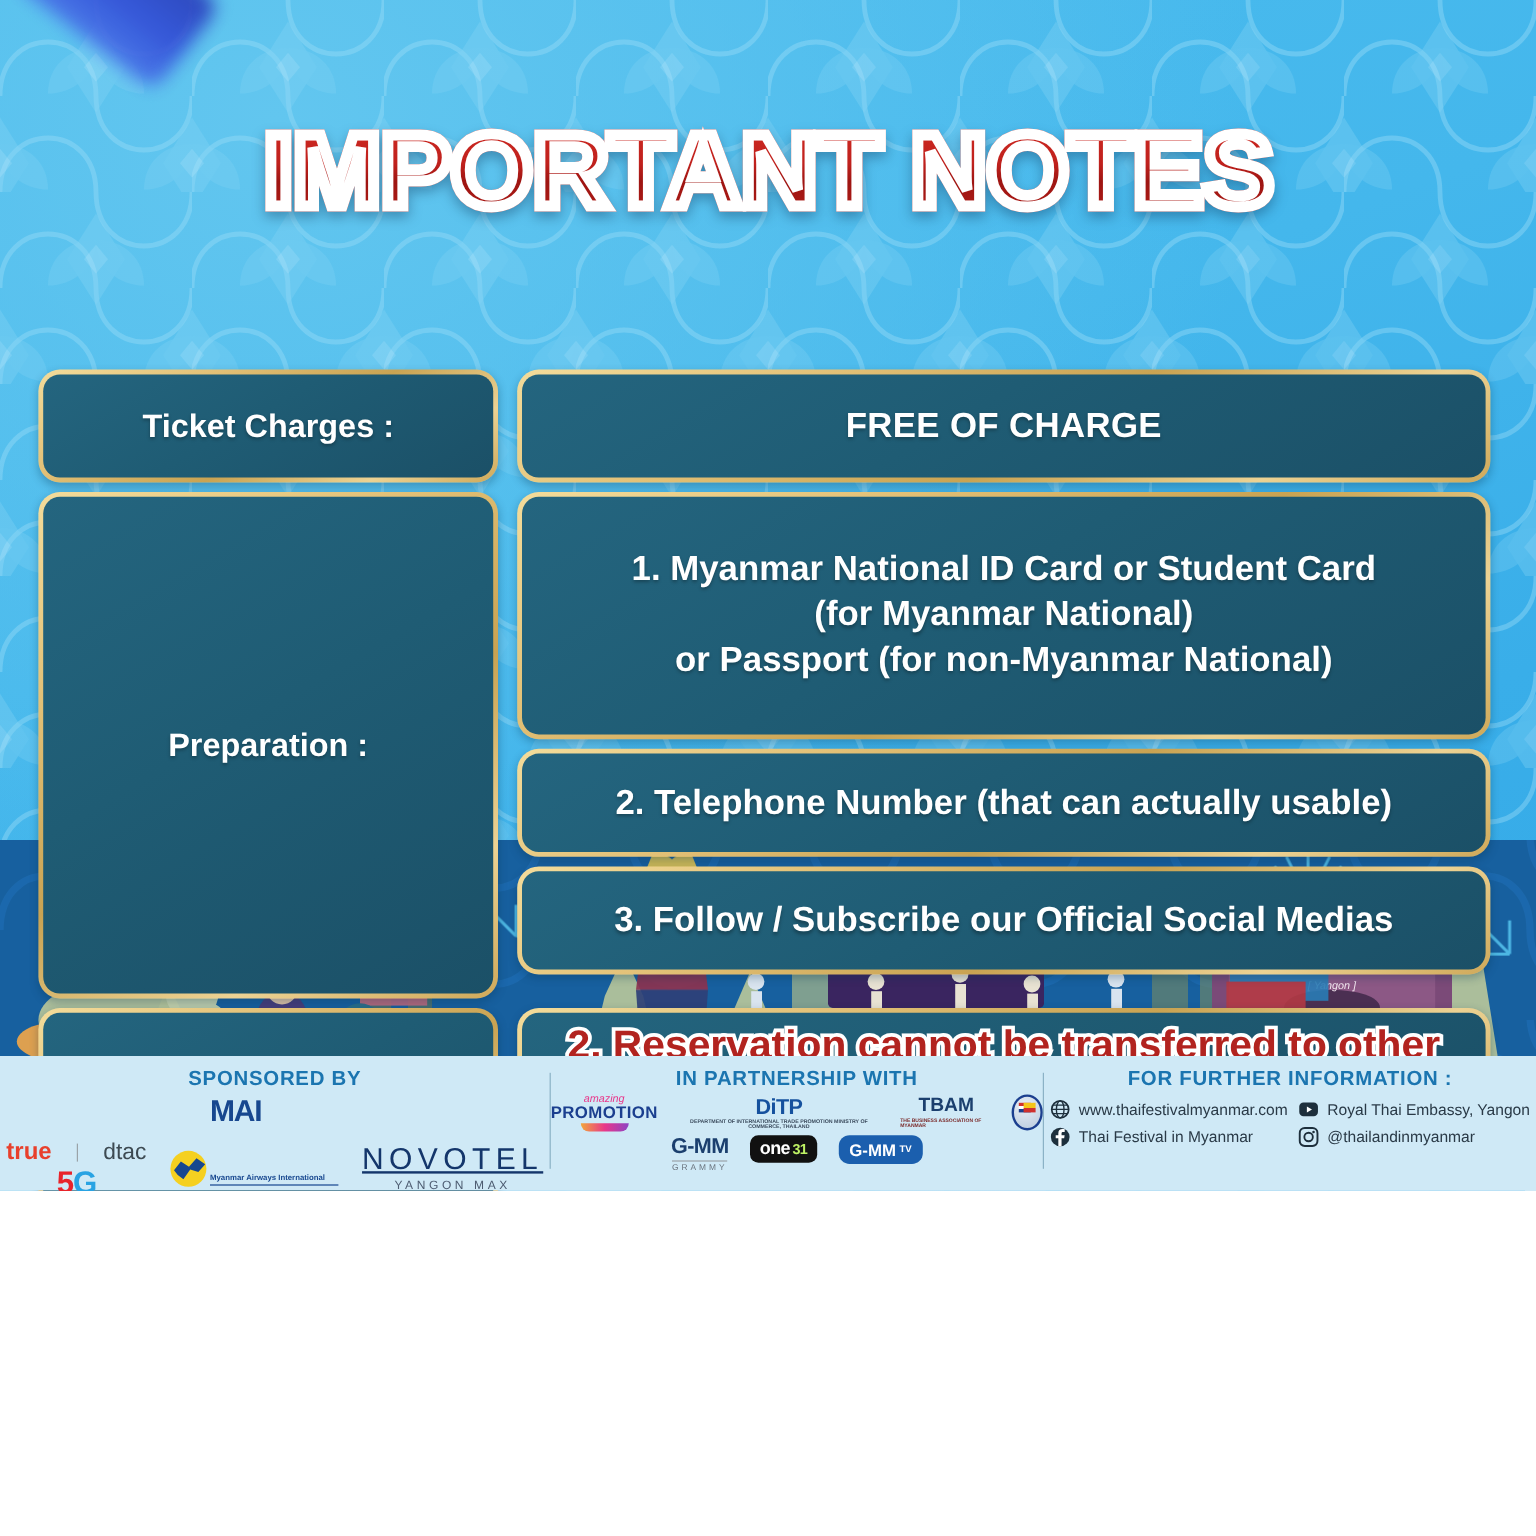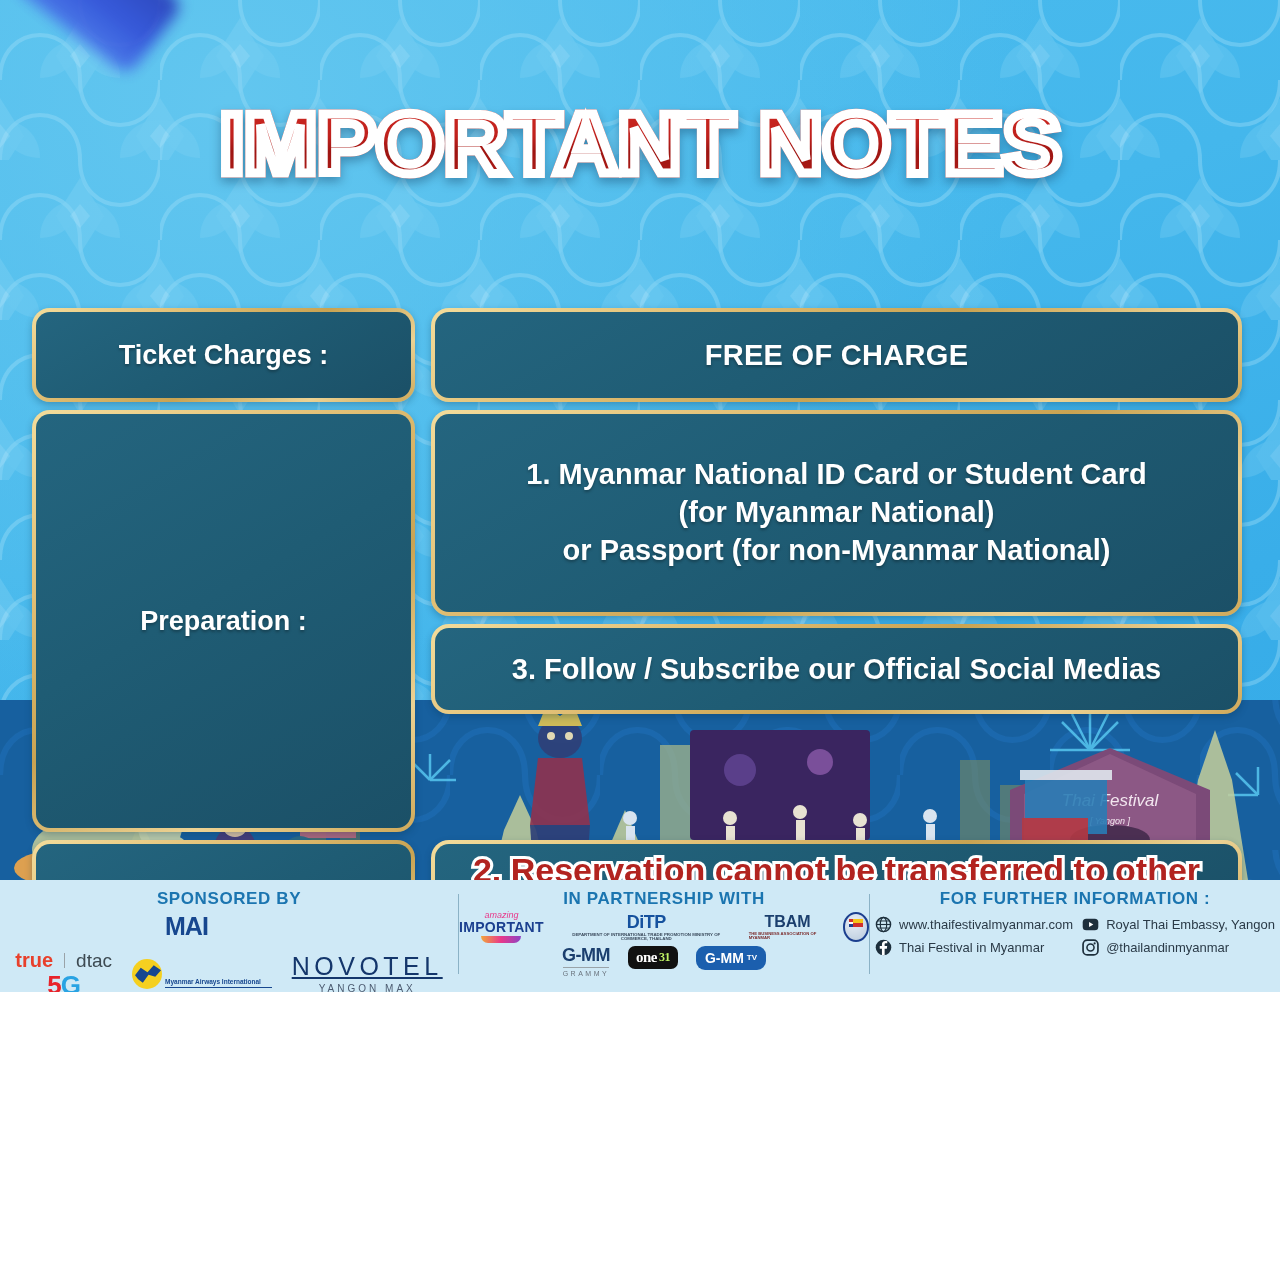--- a/index.html
+++ b/index.html
@@ -182,21 +182,21 @@
     margin:14px 0 18px 0;
   }
   .fhead{
     font-size:17px; font-weight:bold; letter-spacing:.6px;
     color:#1b75b0;
   }
   .logos{ display:flex; align-items:center; justify-content:center; gap:20px; margin-top:5px; }
 
   
   .truedtac{ display:flex; flex-direction:column; align-items:center; line-height:1; }
-  .td-top{ display:flex; align-items:center; gap:11px; }
+  .td-top{ display:flex; align-items:center; gap:21px; }
   .td-true{ color:#e8402c; font-weight:bold; font-size:20px; }
   .td-bar{ width:1px; height:15px; background:#9aa3a8; }
   .td-dtac{ color:#3d4a52; font-size:19px; }
   .td-5g{ font-weight:bold; font-size:26px; letter-spacing:-1px; margin-top:2px; }
   .td-5{ color:#e8232a; }
   .td-g{ color:#29a3e3; }
 
   
   .mai{ display:flex; align-items:center; gap:3px; }
   .mai-circle{
@@ -257,21 +257,21 @@
     background:linear-gradient(180deg,#f5c518 50%,#d0312d 50%);
   }
 
   .gmm{ display:flex; flex-direction:column; align-items:center; line-height:1; }
   .gmm-a{ color:#1b3f6e; font-weight:bold; font-size:18px; letter-spacing:-.5px; }
   .gmm-b{ color:#6a737d; font-size:7px; letter-spacing:2.5px; margin-top:3px; border-top:1px solid #9aa3a8; padding-top:2px; }
 
   .one31{
     background:#111; color:#fff; border-radius:7px;
     padding:3px 8px; font-weight:bold; font-size:15px; letter-spacing:-.5px;
-    display:flex; align-items:center; gap:2px;font-family:Liberation Serif, serif;
+    display:flex; align-items:center; gap:2px;
   }
   .one31 .o31{ color:#bef264; font-size:12px; }
 
   .gmmtv{
     background:#1b5fae; color:#fff; border-radius:9px;
     padding:5px 9px; font-weight:bold; font-size:14px;
     display:flex; align-items:center; gap:3px; line-height:1;
   }
   .gmmtv .tv{ font-size:8px; line-height:.9; }
 
@@ -483,20 +483,25 @@
         </div>
       </div>
       <div class="prep-stack">
         <div class="cell prep-1">
           <div class="cell-inner">
             <span class="cell-text" style="white-space:pre-line">1. Myanmar National ID Card or Student Card
 (for Myanmar National)
 or Passport (for non-Myanmar National)</span>
           </div>
         </div>
+        <div class="cell prep-2">
+          <div class="cell-inner">
+            <span class="cell-text">2. Telephone Number (that can actually usable)</span>
+          </div>
+        </div>
         <div class="cell prep-3">
           <div class="cell-inner">
             <span class="cell-text">3. Follow / Subscribe our Official Social Medias</span>
           </div>
         </div>
       </div>
     </div>
 
     <div class="trow">
       <div class="cell label-col rem-label">
@@ -548,21 +553,21 @@
     </div>
 
     <div class="fdiv"></div>
 
     <div class="fcol partner">
       <div class="fhead">IN PARTNERSHIP WITH</div>
 
       <div class="prow">
         <div class="amazing">
           <span class="amz-1">amazing</span>
-          <span class="amz-2">IMPORTANT</span>
+          <span class="amz-2">PROMOTION</span>
           <span class="amz-swoosh"></span>
         </div>
 
         <div class="ditp">
           <span class="ditp-a">DiTP</span>
           <span class="ditp-b">DEPARTMENT OF INTERNATIONAL TRADE PROMOTION MINISTRY OF COMMERCE, THAILAND</span>
         </div>
 
         <div class="tbam">
           <span class="tbam-a">TBAM</span>

